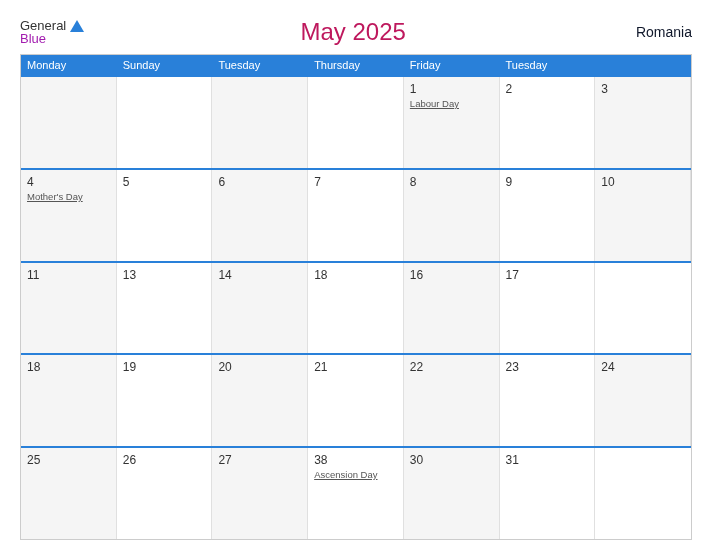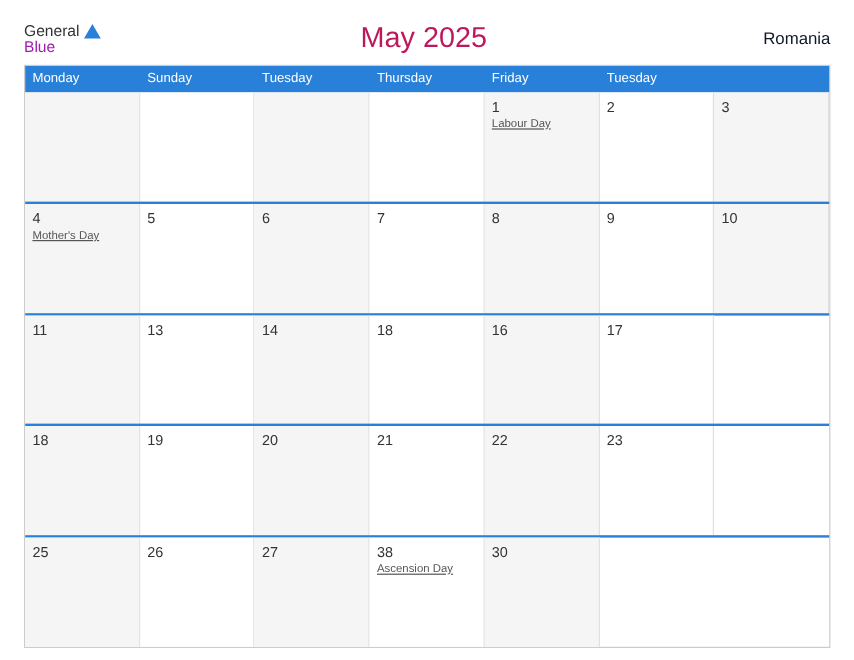--- a/index.html
+++ b/index.html
@@ -266,35 +266,41 @@
         </div>
         <div class="day-cell">
           <span class="day-number">21</span>
         </div>
         <div class="day-cell">
           <span class="day-number">22</span>
         </div>
         <div class="day-cell">
           <span class="day-number">23</span>
         </div>
+        <div class="day-cell">
+          <span class="day-number">24</span>
+        </div>
       </div>
 
       <div class="week-row">
         <div class="day-cell">
           <span class="day-number">25</span>
         </div>
         <div class="day-cell">
           <span class="day-number">26</span>
         </div>
         <div class="day-cell">
           <span class="day-number">27</span>
         </div>
         <div class="day-cell">
           <span class="day-number">38</span>
           <span class="day-event">Ascension Day</span>
         </div>
         <div class="day-cell">
           <span class="day-number">30</span>
+        </div>
+        <div class="day-cell">
+          <span class="day-number">31</span>
         </div>
       </div>
     </div>
   </div>
 </div>
 
 </body></html>

